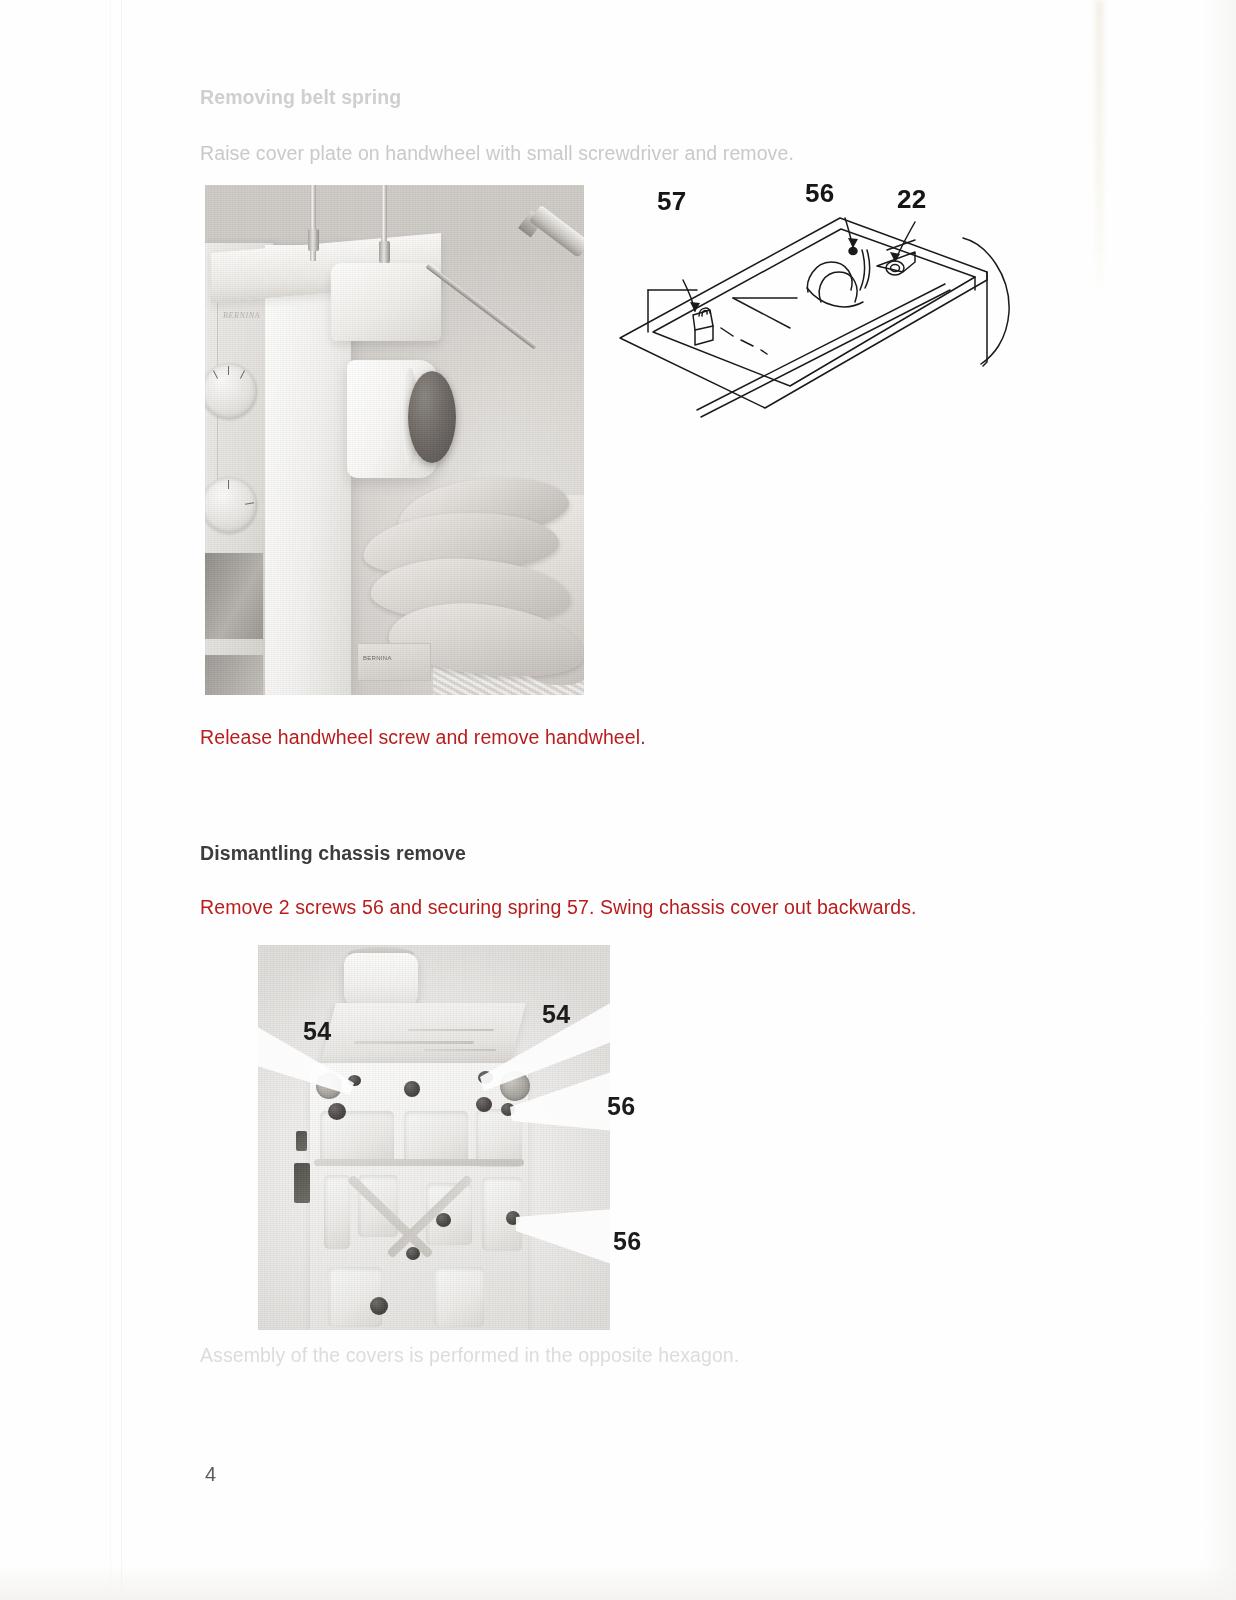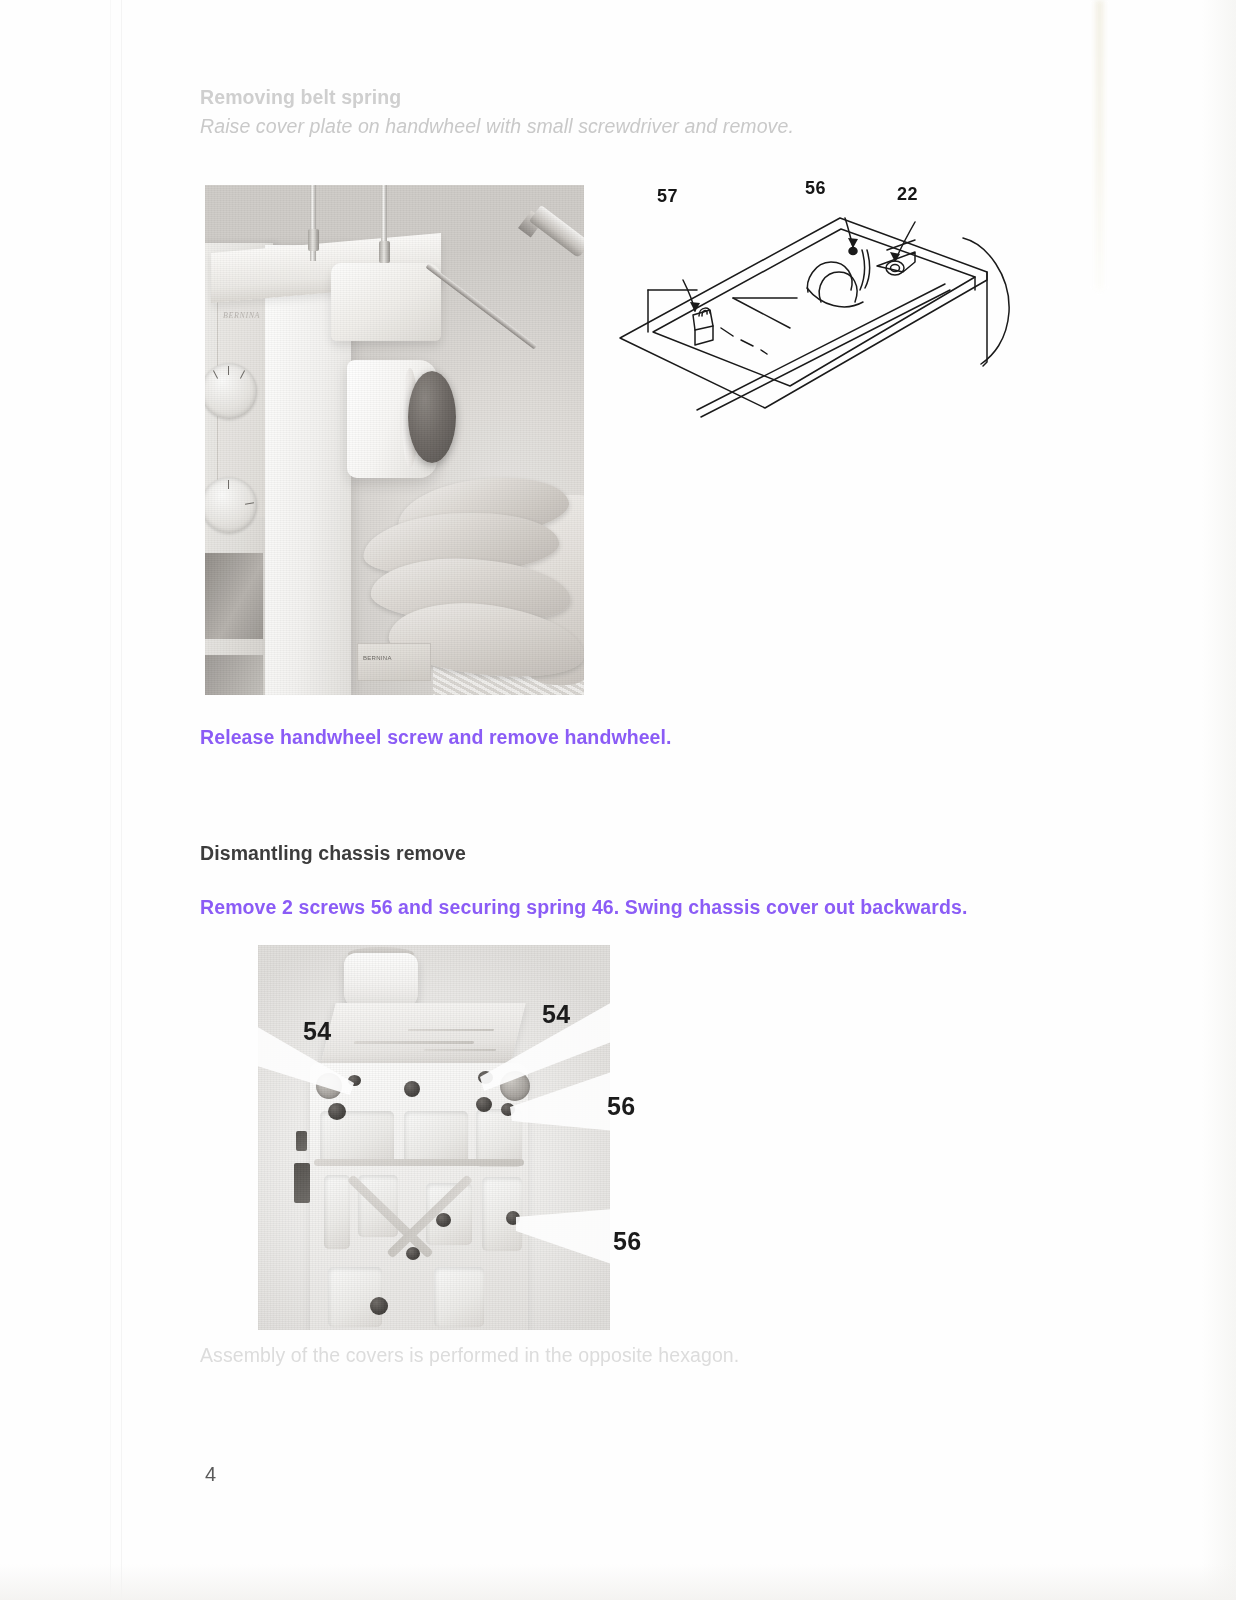--- a/index.html
+++ b/index.html
@@ -67,22 +67,22 @@
     font-weight: 400;
     color: #c9c9c9;
   }
   .p-faded-x {
     font-size: 19.5px;
     font-weight: 400;
     color: #dcdcdc;
   }
   .p-body {
     font-size: 19.5px;
-    font-weight: 700;
-    color: #8b5cf6;
+    font-weight: 400;
+    color: #b91c1c;
   }
   .h-body {
     font-size: 19.5px;
     font-weight: 700;
     color: #3c3c3c;
   }
   .pagenum {
     font-size: 20px;
     font-weight: 400;
     color: #5a5a5a;
@@ -398,36 +398,36 @@
     font-weight: 700;
     color: #1c1c1c;
     font-size: 25px;
     letter-spacing: .4px;
   }
   .dwg-num {
     position: absolute;
     font-family: "Liberation Sans", sans-serif;
     font-weight: 700;
     color: #161616;
-    font-size: 18px;
+    font-size: 26px;
     letter-spacing: .4px;
   }
 </style>
 </head>
 <body>
 
 <div class="page">
 
   <div class="scan-fold-left2"></div>
   <div class="scan-fold-left"></div>
   <div class="scan-edge-right"></div>
 
   <div class="txt h-faded" style="left:200px; top:86px;">Removing belt spring</div>
 
-  <div class="txt p-faded" style="left:200px; top:115px;font-style:italic;">Raise cover plate on handwheel with small screwdriver and remove.</div>
+  <div class="txt p-faded" style="left:200px; top:142px;">Raise cover plate on handwheel with small screwdriver and remove.</div>
 
   <div class="photo1">
     <div class="p1-bg"></div>
 
     <div class="p1-panel"></div>
     <div class="p1-panel-face"></div>
 
     <div class="p1-dial d1">
       <div class="p1-dialtick" style="left:27px; top:3px; transform:rotate(0deg);"></div>
       <div class="p1-dialtick" style="left:14px; top:7px; transform:rotate(-28deg);"></div>
@@ -533,21 +533,21 @@
     <div class="dwg-num" style="left:42px; top:6px;">57</div>
     <div class="dwg-num" style="left:190px; top:-2px;">56</div>
     <div class="dwg-num" style="left:282px; top:4px;">22</div>
   </div>
 
   <div class="txt p-body" style="left:200px; top:726px;">Release handwheel screw and remove handwheel.</div>
 
 
   <div class="txt h-body" style="left:200px; top:842px;">Dismantling chassis remove</div>
 
-  <div class="txt p-body" style="left:200px; top:896px;">Remove 2 screws 56 and securing spring 46. Swing chassis cover out backwards.</div>
+  <div class="txt p-body" style="left:200px; top:896px;">Remove 2 screws 56 and securing spring 57. Swing chassis cover out backwards.</div>
 
   <div class="photo2">
     <div class="p2-bg"></div>
 
     <div class="p2-handwheel-top"></div>
     <div class="p2-handwheel"></div>
     <div class="p2-hwshadow"></div>
     <div class="p2-topplate"></div>
 
     <div class="p2-rib" style="left:96px; top:96px; width:120px; height:3px; transform:skewX(-14deg);"></div>

